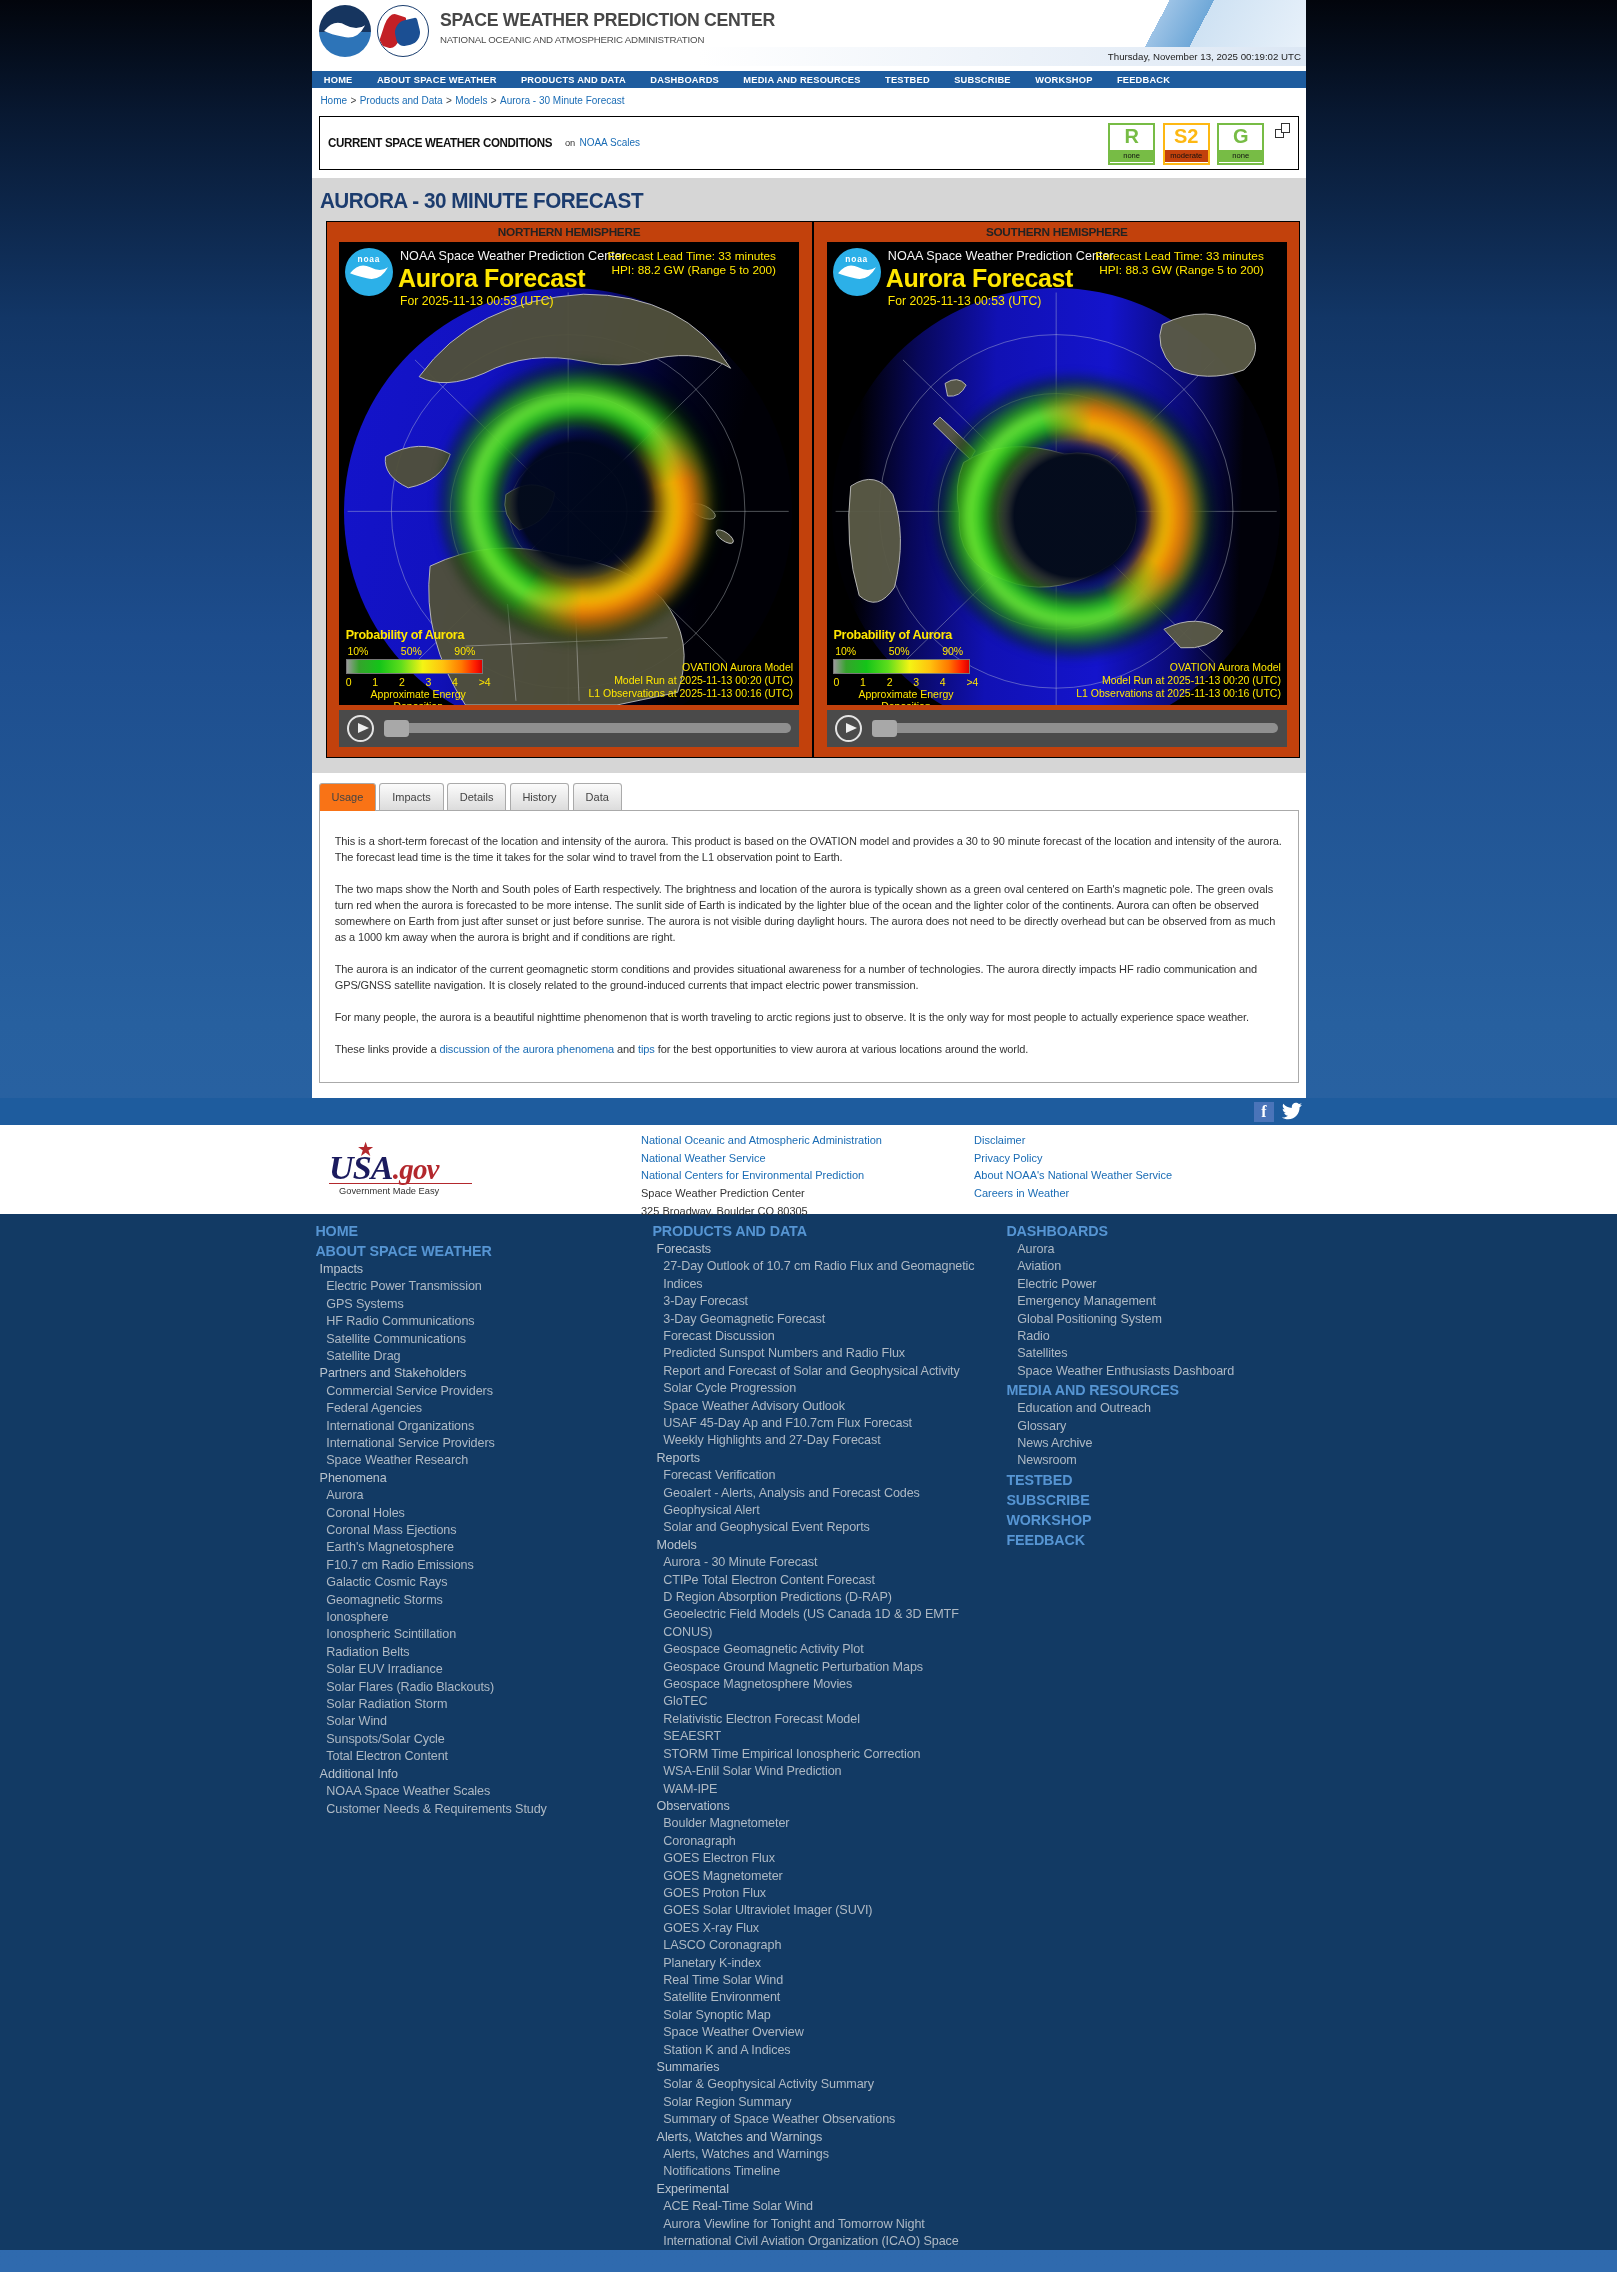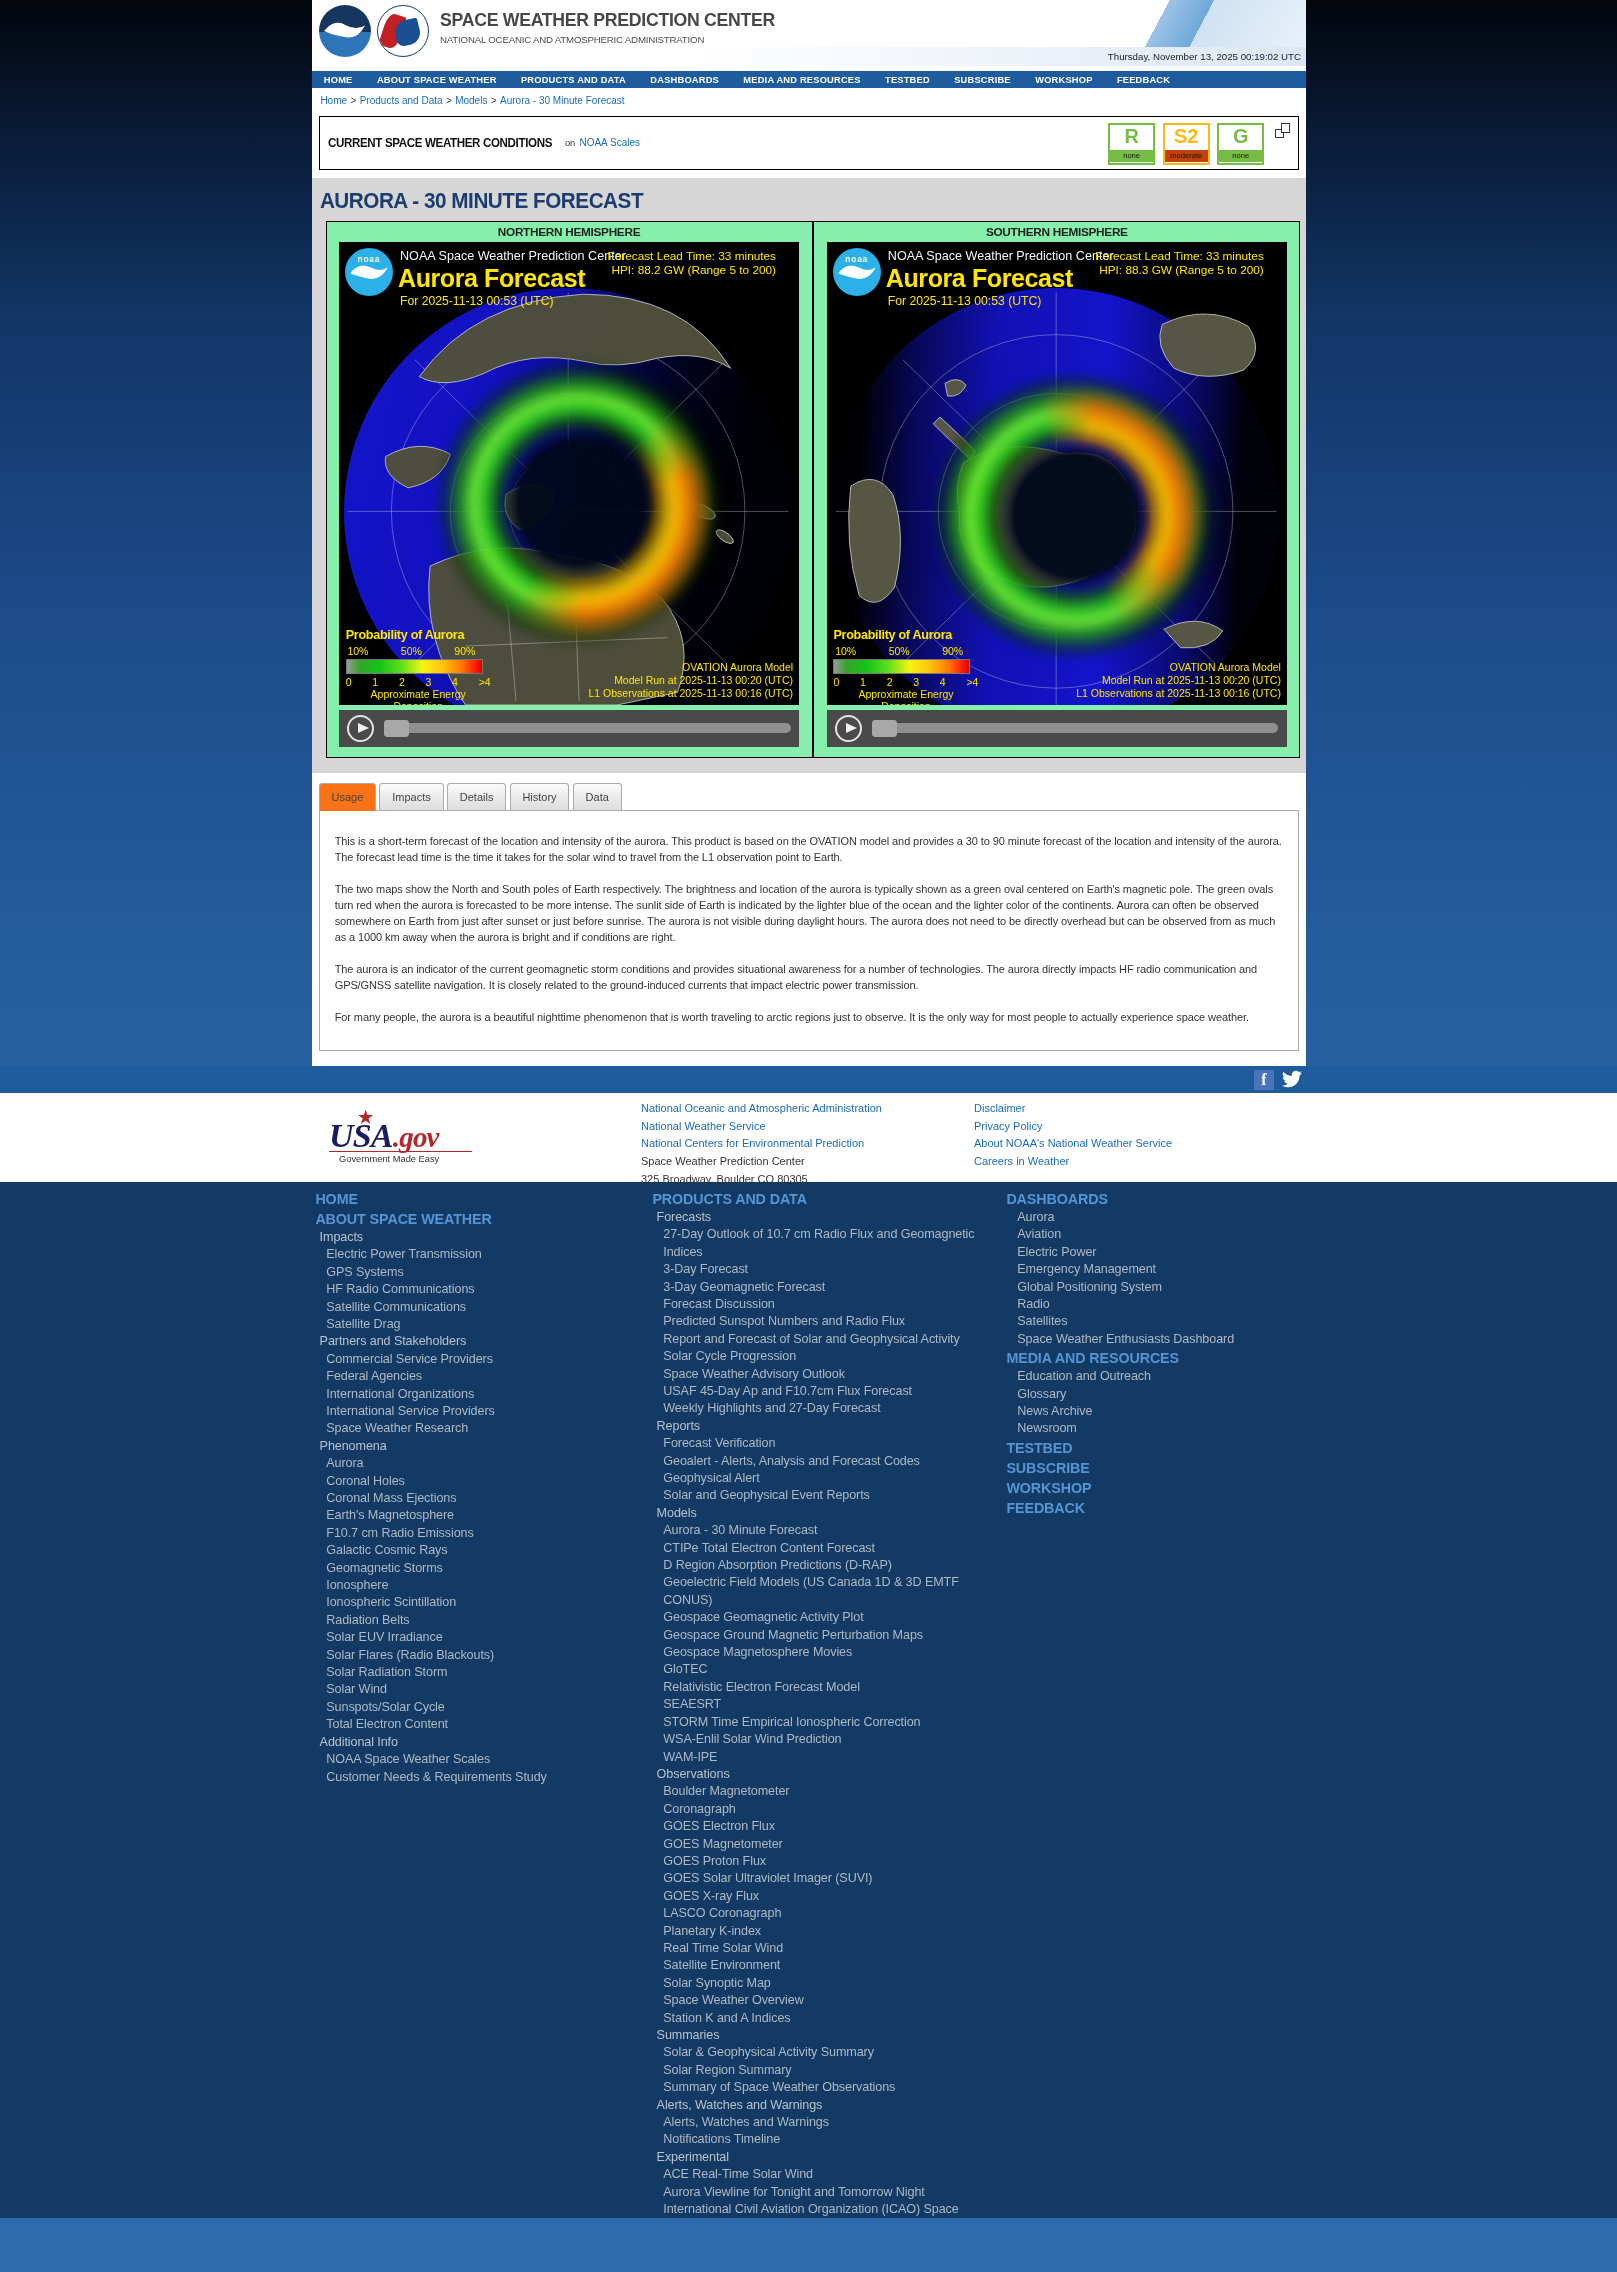--- a/index.html
+++ b/index.html
@@ -45,21 +45,21 @@
   .badge { width:47px; height:42px; border:2.5px solid; background:#fff; text-align:center; }
   .badge .b-code { font-size:20px; font-weight:bold; line-height:22px; display:block; }
   .badge .b-status { display:block; font-size:7.6px; color:#111; line-height:12.6px; margin-top:2.5px; }
   .popout { position:absolute; right:8.4px; top:6.7px; width:15px; height:15px; }
   .popout i { position:absolute; border:1.7px solid #333; background:#fff; width:9.3px; height:9.3px; display:block; }
   .popout .b { left:0; bottom:0; } .popout .f { right:0; top:0; }
 
   .graysec { margin-top:8.4px; background:#d6d6d6; padding:6.7px 0 15px 0; }
   .ptitle { font-size:22px; font-weight:bold; color:#1c3c6e; letter-spacing:-0.5px; padding:3.4px 0 6.7px 8.4px; transform:scaleX(.94); transform-origin:left; }
   .maps { display:flex; padding-left:13.5px; gap:0.8px; }
-  .mapbox { width:487px; border:1.7px solid #000; background:#86efac; }
+  .mapbox { width:487px; border:1.7px solid #000; background:#c2410c; }
   .maplabel { text-align:center; font-size:11.8px; font-weight:bold; color:#222; line-height:20px; letter-spacing:-0.3px; }
   .mapcanvas { width:460px; height:463px; margin:0 auto; background:#000; position:relative; overflow:hidden; }
   .globe { position:absolute; border-radius:50%; }
   .globe.north { left:5px; top:46px; width:448px; height:448px;
     background:linear-gradient(103deg,#1414cc 0%,#1212c0 30%,#0c0c9a 44%,#050549 54%,#010320 64%,#000006 78%); }
   .globe.south { left:5px; top:46px; width:448px; height:448px;
     background:linear-gradient(92deg,#000004 7%,#08085a 19%,#1111b4 36%,#1414cc 60%,#0a0a70 78%,#010109 90%); }
   .gridsvg, .landsvg { position:absolute; left:0; top:0; }
   .aur { position:absolute; border-radius:50%; }
   .aur-green { filter:blur(4.2px);
@@ -362,20 +362,21 @@
             <div class="tab">Impacts</div>
             <div class="tab">Details</div>
             <div class="tab">History</div>
             <div class="tab">Data</div>
           </div>
         <div class="textbox">
           <p>This is a short-term forecast of the location and intensity of the aurora.  This product is based on the OVATION model and provides a 30 to 90 minute forecast of the location and intensity of the aurora.  The forecast lead time is the time it takes for the solar wind to travel from the L1 observation point to Earth.</p>
           <p>The two maps show the North and South poles of Earth respectively. The brightness and location of the aurora is typically shown as a green oval centered on Earth's magnetic pole.  The green ovals turn red when the aurora is forecasted to be more intense.  The sunlit side of Earth is indicated by the lighter blue of the ocean and the lighter color of the continents. Aurora can often be observed somewhere on Earth from just after sunset or just before sunrise. The aurora is not visible during daylight hours.  The aurora does not need to be directly overhead but can be observed from as much as a 1000 km away when the aurora is bright and if conditions are right.</p>
           <p>The aurora is an indicator of the current geomagnetic storm conditions and provides situational awareness for a number of technologies.  The aurora directly impacts HF radio communication and GPS/GNSS satellite navigation.  It is closely related to the ground-induced currents that impact electric power transmission.</p>
           <p>For many people, the aurora is a beautiful nighttime phenomenon that is worth traveling to arctic regions just to observe.  It is the only way for most people to actually experience space weather.</p>
+          <p><span>These links provide a </span><a href="#">discussion of the aurora phenomena</a><span> and </span><a href="#">tips</a><span> for the best opportunities to view aurora at various locations around the world.</span></p>
         </div>
       </div>
     </div>
   </div>
 
   <div class="socialbar">
     <div class="col">
       <div class="fb">f</div>
       <div class="tw">
         <svg width="22" height="18.5" viewBox="0 0 26 22">

